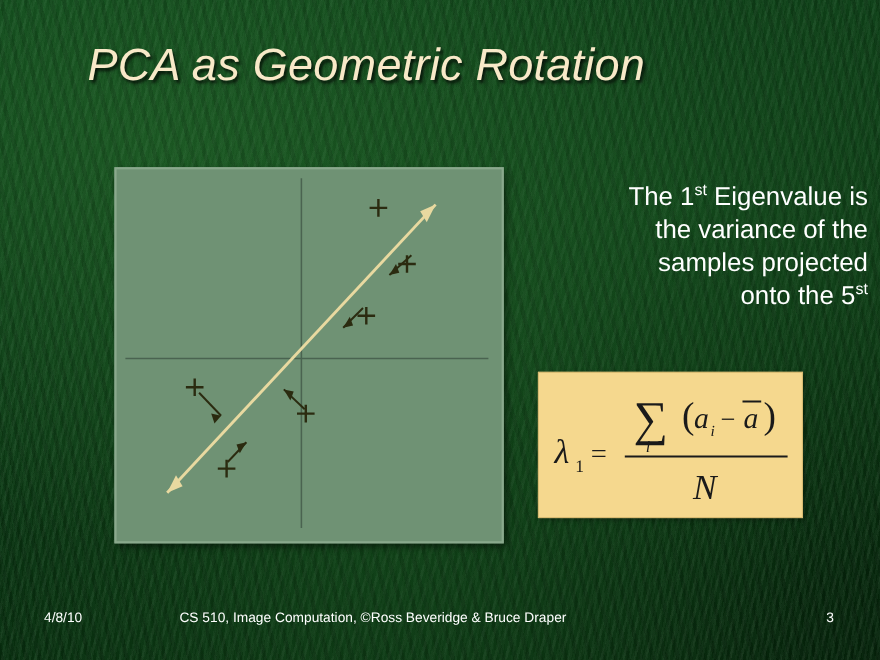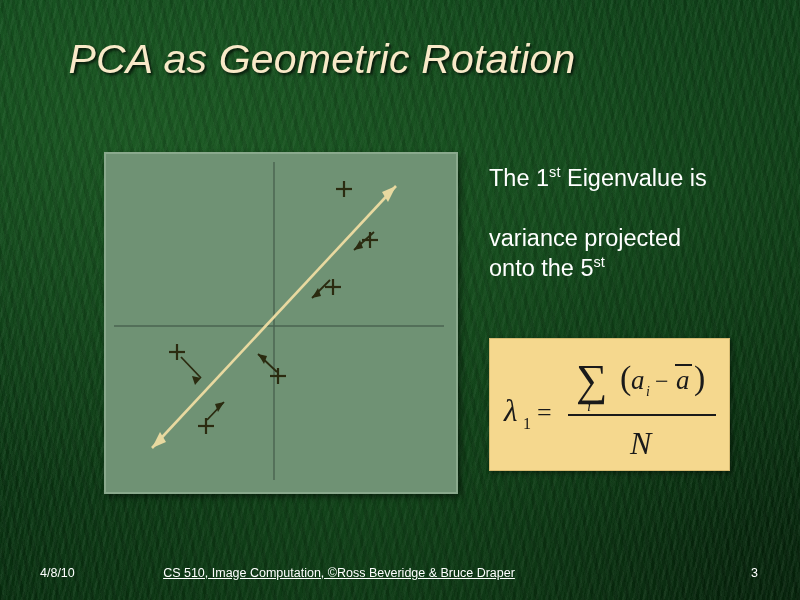--- a/index.html
+++ b/index.html
@@ -29,21 +29,21 @@
     content: "";
     position: absolute;
     inset: 0;
     background:
       repeating-linear-gradient(75deg, rgba(0,0,0,0.10) 0px, rgba(0,0,0,0.10) 4px, rgba(255,255,255,0.0) 4px, rgba(255,255,255,0.0) 11px),
       repeating-linear-gradient(-68deg, rgba(255,255,255,0.025) 0px, rgba(255,255,255,0.025) 3px, rgba(0,0,0,0.0) 3px, rgba(0,0,0,0.0) 9px);
     pointer-events: none;
   }
   .title {
     position: absolute;
-    left: 4px;
+    left: 15px;
     top: 36px;
     width: 636px;
     text-align: center;
     font-size: 41px;
     font-style: italic;
     color: #f8e9c8;
     text-shadow: 2px 2px 3px rgba(0,0,0,0.75);
     letter-spacing: 0.2px;
     z-index: 3;
   }
@@ -63,20 +63,21 @@
   }
   .body-text {
     position: absolute;
     left: 489px;
     top: 163px;
     width: 300px;
     font-size: 23.5px;
     line-height: 1.28;
     color: #ffffff;
     z-index: 3;
+    text-align: right;
   }
   .body-text sup {
     font-size: 0.62em;
     vertical-align: super;
   }
   .formula-box {
     position: absolute;
     left: 489px;
     top: 338px;
     width: 239px;
@@ -85,41 +86,40 @@
     border: 1px solid #d8bb72;
     box-shadow: 2px 2px 5px rgba(0,0,0,0.4);
     z-index: 3;
   }
   .formula-box svg {
     display: block;
   }
   .footer {
     position: absolute;
     left: 0;
-    bottom: 0;
+    bottom: 12px;
     width: 800px;
     height: 46px;
     z-index: 3;
   }
   .footer .date {
     position: absolute;
     left: 40px;
     top: 12px;
     font-size: 12.5px;
     color: #ffffff;
   }
   .footer .center {
     position: absolute;
     left: 0;
     top: 12px;
     width: 678px;
     text-align: center;
     font-size: 12.5px;
     color: #ffffff;
-    text-decoration: underline;
   }
   .footer .pagenum {
     position: absolute;
     right: 42px;
     top: 12px;
     font-size: 12.5px;
     color: #ffffff;
   }
 </style>
 </head>
@@ -168,22 +168,22 @@
         <polygon points="206,144 215,142 212,134"></polygon>
         <polygon points="95,224 86,222 89,231"></polygon>
         <polygon points="152,200 161,202 158,210"></polygon>
         <polygon points="118,248 109,250 112,258"></polygon>
       </g>
     </svg>
   </div>
 
   <div class="body-text">
     <span>The 1</span><sup>st</sup><span> Eigenvalue is</span><br>
-    <br>
-    <span>variance projected</span><br>
+    <span>the variance of the</span><br>
+    <span>samples projected</span><br>
     <span>onto the 5</span><sup>st</sup><br>
   </div>
 
   <div class="formula-box">
     <svg width="237" height="129" viewBox="0 0 237 129" xmlns="http://www.w3.org/2000/svg">
 
       <text x="14" y="82" font-family="Liberation Serif, serif" font-style="italic" font-size="31" fill="#1a1a1a">λ</text>
       <text x="33" y="90" font-family="Liberation Serif, serif" font-size="16" fill="#1a1a1a">1</text>
       <text x="47" y="82" font-family="Liberation Serif, serif" font-size="26" fill="#1a1a1a">=</text>
 

